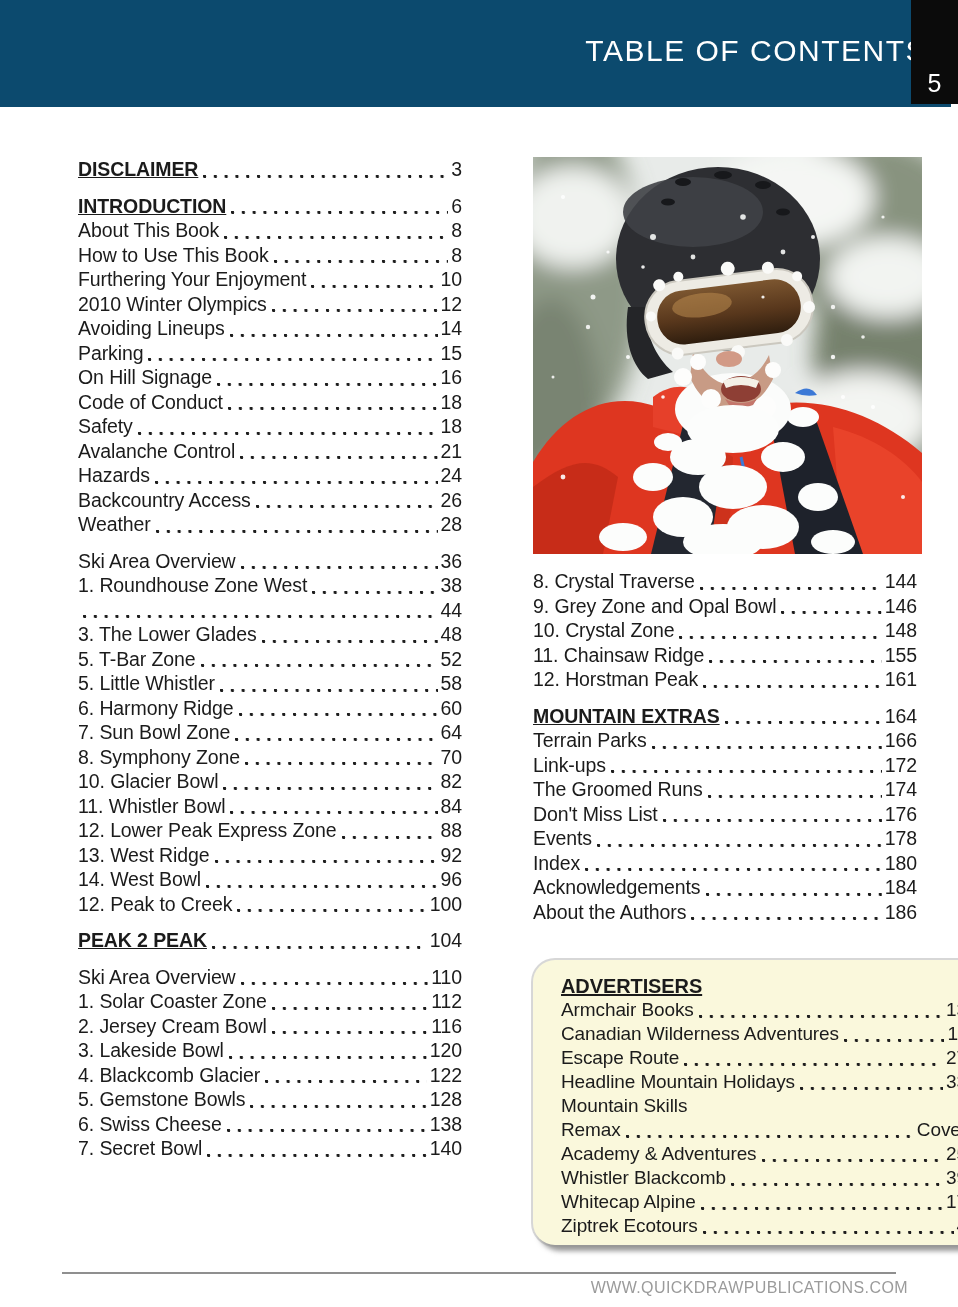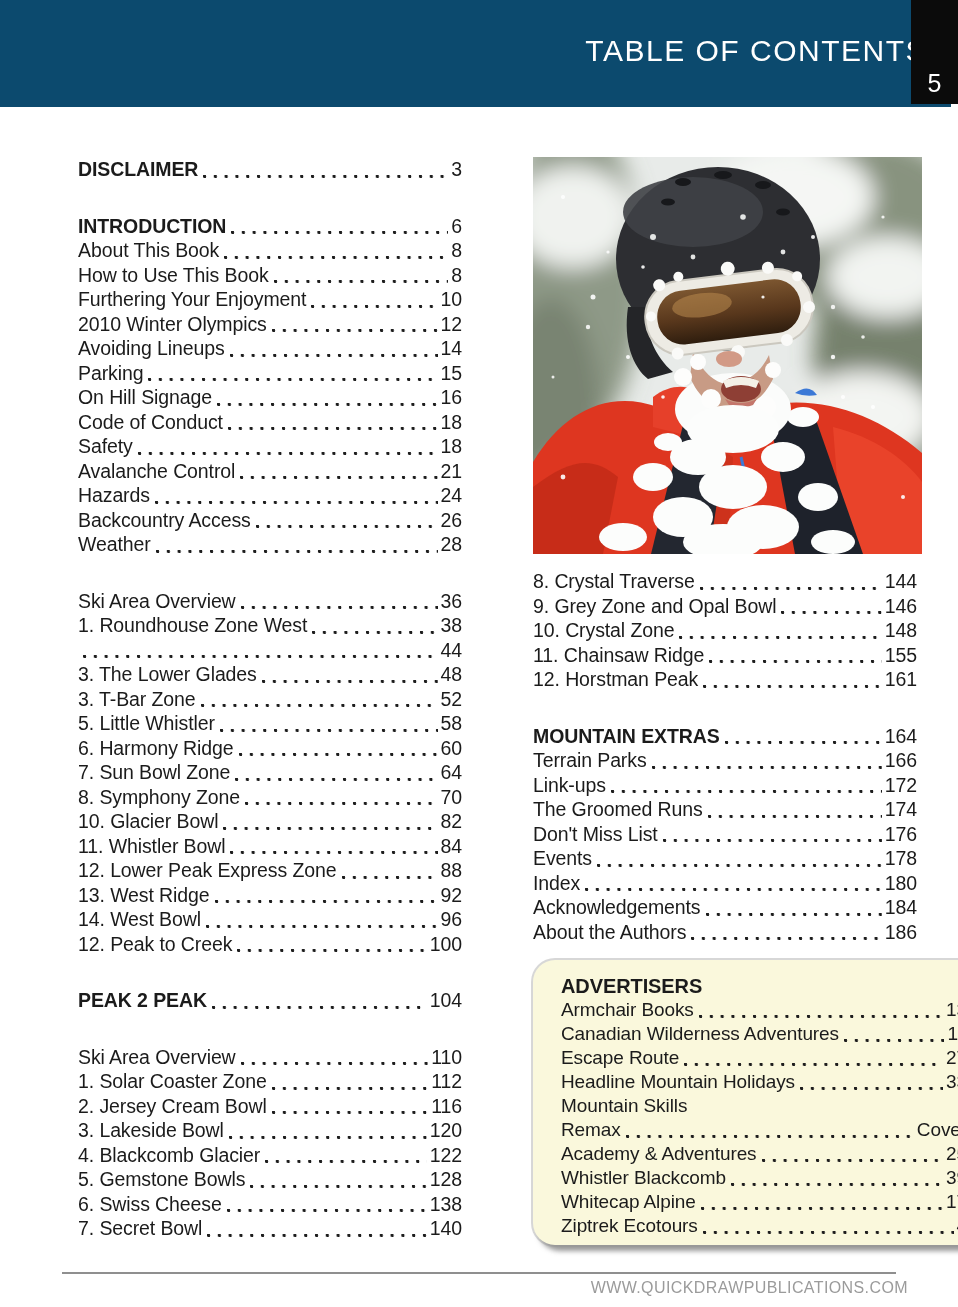--- a/index.html
+++ b/index.html
@@ -16,24 +16,24 @@
                padding-bottom:8px;box-sizing:border-box;font-size:25px;line-height:1;}
 
   
   .photo{position:absolute;left:533px;top:157px;width:389px;height:397px;}
   .photo svg{display:block;}
 
   
   .toc{position:absolute;font-size:19.5px;letter-spacing:-0.1px;}
   #leftcol{left:78px;top:158px;width:384px;}
   #rightcol{left:533px;top:570px;width:384px;}
-  .toc-section + .toc-section{margin-top:32px;}
+  .toc-section + .toc-section{margin-top:12px;}
   .row{display:flex;align-items:baseline;height:24.5px;}
   .lbl{white-space:nowrap;}
-  .hdr .lbl{font-weight:bold;}
+  .hdr .lbl{font-weight:bold;text-decoration:underline;}
   .pg{white-space:nowrap;}
   .dots{flex:1 1 auto;align-self:stretch;margin:0 3px 0 5px;min-width:14px;
         background-image:radial-gradient(circle at 1.6px 1.6px,#1d1d1d 1.5px,rgba(0,0,0,0) 1.9px);
         background-size:10.8px 3.4px;background-repeat:repeat-x;
         background-position:0 calc(100% - 4.5px);}
 
   
   .adbox{left:533px;top:960px;width:454px;height:285px;box-sizing:border-box;
          background:#FAF8DC;border-radius:22px;padding:15px 20px 0 28px;
          box-shadow:0 0 0 2px rgba(150,150,150,0.38),5px 6px 5px rgba(70,70,70,0.55);
@@ -296,21 +296,21 @@
         <div class="row">
           <span class="dots"></span>
           <span class="pg">44</span>
         </div>
         <div class="row">
           <span class="lbl">3. The Lower Glades</span>
           <span class="dots"></span>
           <span class="pg">48</span>
         </div>
         <div class="row">
-          <span class="lbl">3. T-Bar Zone</span>
+          <span class="lbl">5. T-Bar Zone</span>
           <span class="dots"></span>
           <span class="pg">52</span>
         </div>
         <div class="row">
           <span class="lbl">5. Little Whistler</span>
           <span class="dots"></span>
           <span class="pg">58</span>
         </div>
         <div class="row">
           <span class="lbl">6. Harmony Ridge</span>

